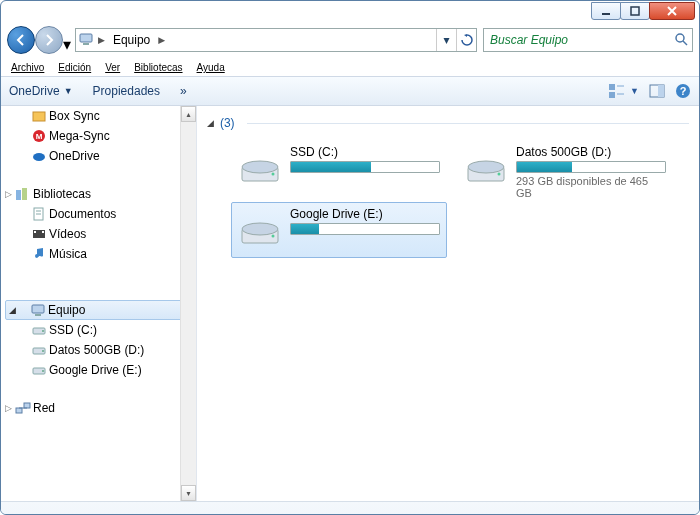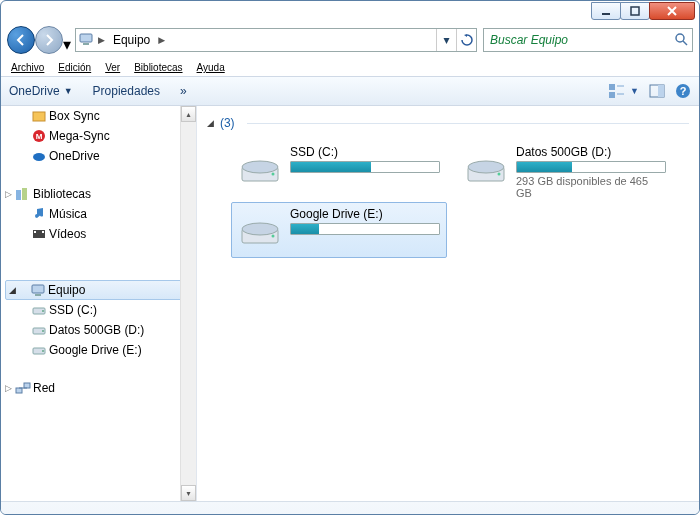--- a/index.html
+++ b/index.html
@@ -211,34 +211,44 @@
           <svg width="16" height="14">
             <rect x="1" y="3" width="5" height="10" fill="#87b4e2"></rect>
             <rect x="7" y="1" width="5" height="12" fill="#b6d28a"></rect>
           </svg>
         </span>
         <span>Bibliotecas</span>
       </div>
     <div class="item">
         <span class="ico">
           <svg width="14" height="14">
-            <path d="M5 11 A2 2 0 1 1 5 7 L5 2 L11 1 L11 9 A2 2 0 1 1 11 6" fill="#3d84c9"></path>
-          </svg>
-        </span>
-        <span>Música</span>
+            <rect x="2" y="1" width="9" height="12" fill="#fff" stroke="#8aa"></rect>
+            <line x1="4" y1="4" x2="9" y2="4" stroke="#8aa"></line>
+            <line x1="4" y1="7" x2="9" y2="7" stroke="#8aa"></line>
+          </svg>
+        </span>
+        <span>Documentos</span>
       </div>
     <div class="item">
         <span class="ico">
           <svg width="14" height="14">
             <rect x="1" y="3" width="12" height="8" fill="#444"></rect>
             <rect x="2" y="4" width="2" height="2" fill="#fff"></rect>
             <rect x="10" y="4" width="2" height="2" fill="#fff"></rect>
           </svg>
         </span>
         <span>Vídeos</span>
+      </div>
+    <div class="item">
+        <span class="ico">
+          <svg width="14" height="14">
+            <path d="M5 11 A2 2 0 1 1 5 7 L5 2 L11 1 L11 9 A2 2 0 1 1 11 6" fill="#3d84c9"></path>
+          </svg>
+        </span>
+        <span>Música</span>
       </div>
 
     <div class="spacer"></div>
 
     <div class="spacer"></div>
     <div class="item header selected">
         <span class="expand" style="left:8px; color:#333">◢</span>
         <span class="ico" style="margin-left:14px">
           <svg width="16" height="14">
             <rect x="2" y="2" width="12" height="8" rx="1" fill="#bcd3ec" stroke="#5d7fa6"></rect>

